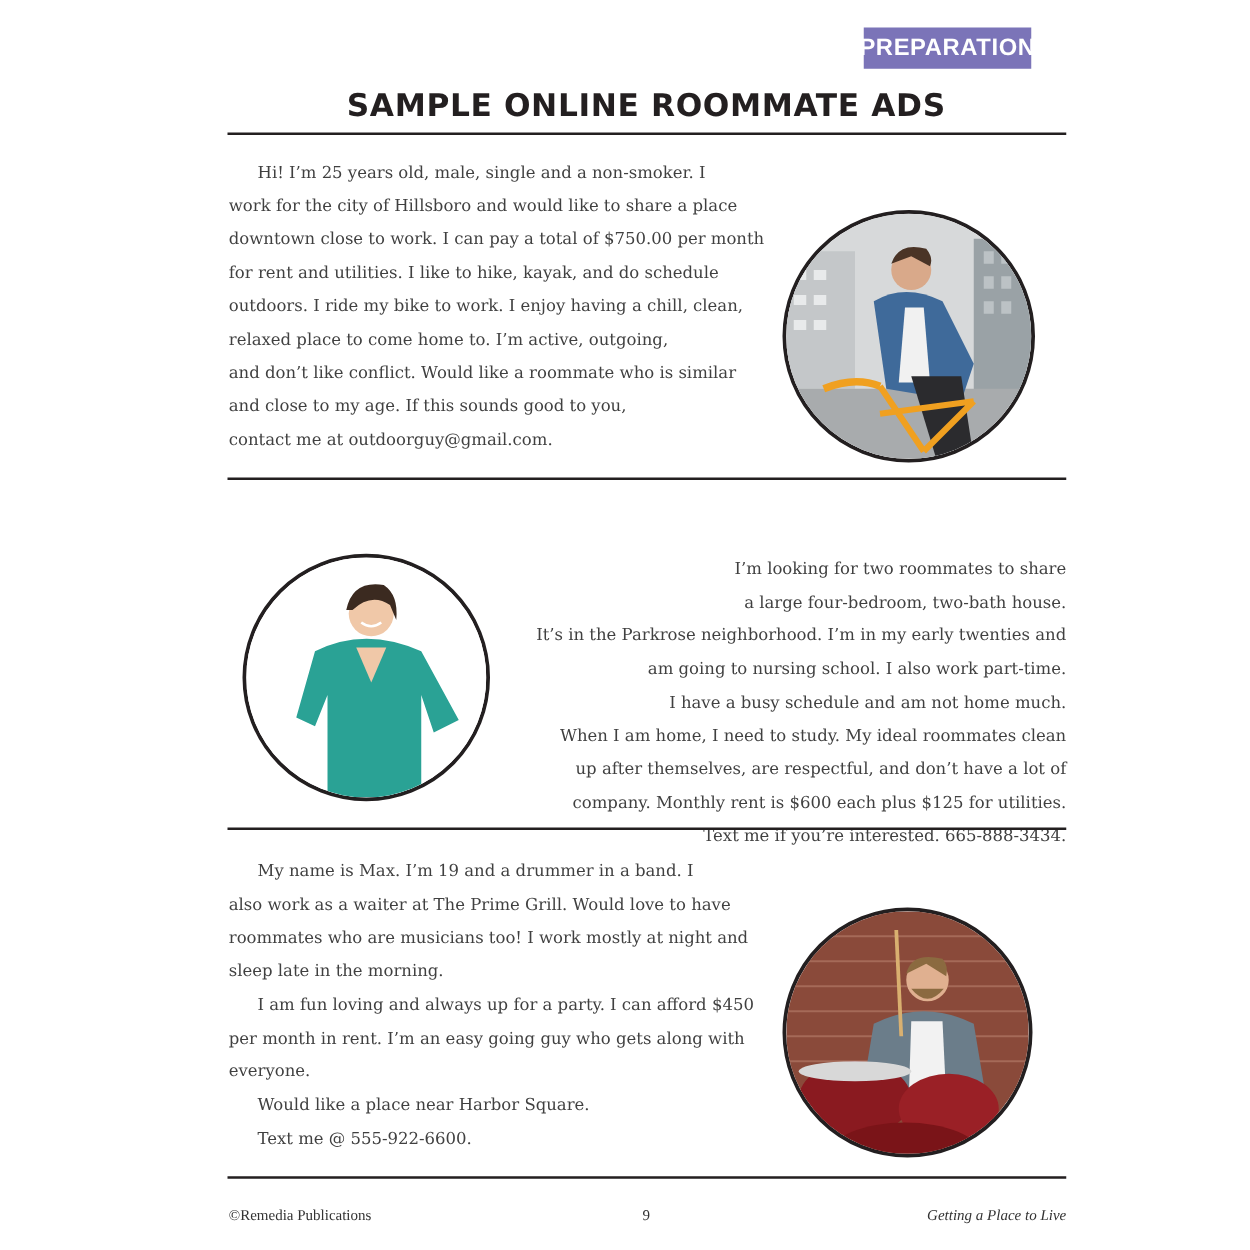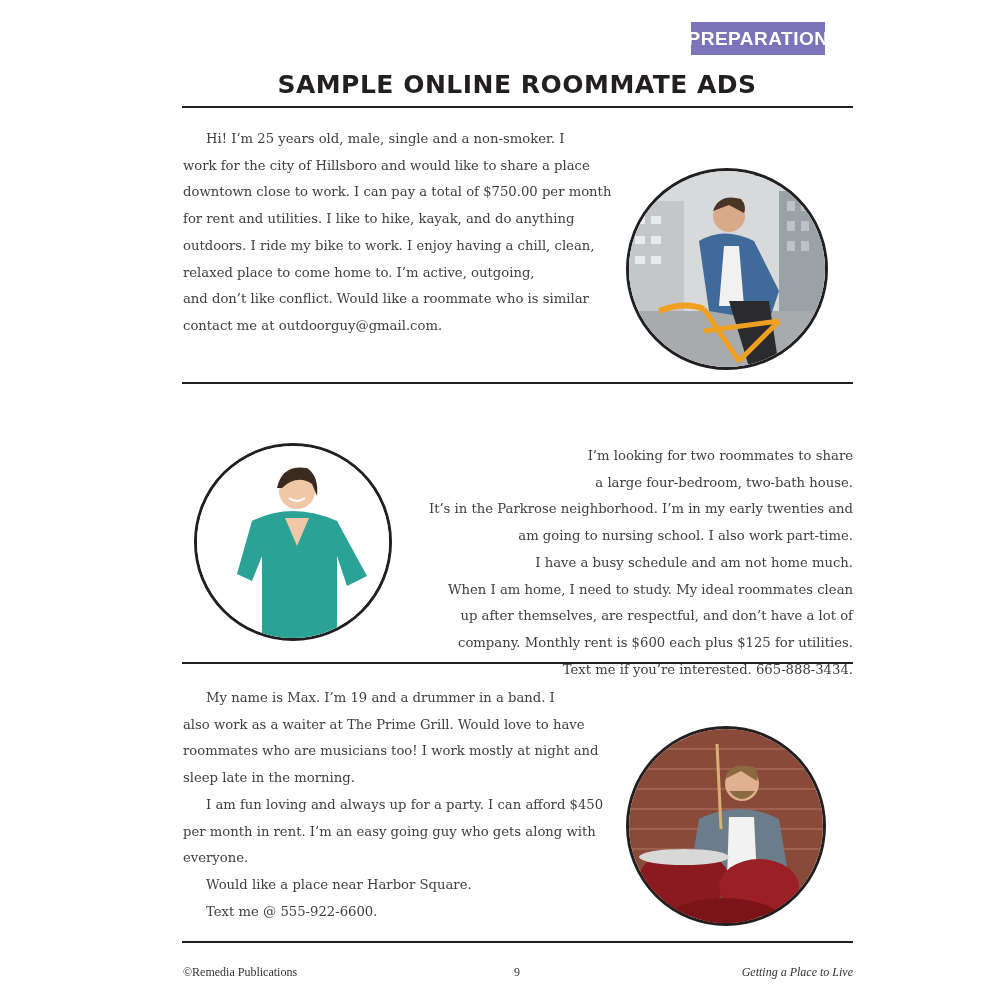--- a/index.html
+++ b/index.html
@@ -38,24 +38,25 @@
 
 <div class="badge">PREPARATION</div>
 <div class="title">SAMPLE ONLINE ROOMMATE ADS</div>
 <div class="rule" style="top:106px;"></div>
 
 <section>
   <div class="body-text" style="left:183px; top:126px;">
     <span class="line indent">Hi! I’m 25 years old, male, single and a non-smoker. I</span>
     <span class="line">work for the city of Hillsboro and would like to share a place</span>
     <span class="line">downtown close to work. I can pay a total of $750.00 per month</span>
-    <span class="line">for rent and utilities. I like to hike, kayak, and do anything</span>
+    <span class="line">for rent and utilities. I like to hike, kayak, and do schedule</span>
     <span class="line">outdoors. I ride my bike to work. I enjoy having a chill, clean,</span>
     <span class="line">relaxed place to come home to. I’m active, outgoing,</span>
     <span class="line">and don’t like conflict. Would like a roommate who is similar</span>
+    <span class="line">and close to my age. If this sounds good to you,</span>
     <span class="line">contact me at outdoorguy@gmail.com.</span>
   </div>
   <div class="ad-label" style="left:627px; top:131px;">AD #1</div>
   <div class="photo" style="left:626px; top:168px; width:202px; height:202px;">
     <svg width="196" height="196" viewBox="0 0 196 196">
       <rect width="196" height="196" fill="#d7d9da"></rect>
       <rect x="0" y="30" width="55" height="110" fill="#c4c7c9"></rect>
       <rect x="150" y="20" width="46" height="130" fill="#9aa2a6"></rect>
       <g fill="#e8eaeb">
           <rect x="6" y="45" width="10" height="8"></rect>

